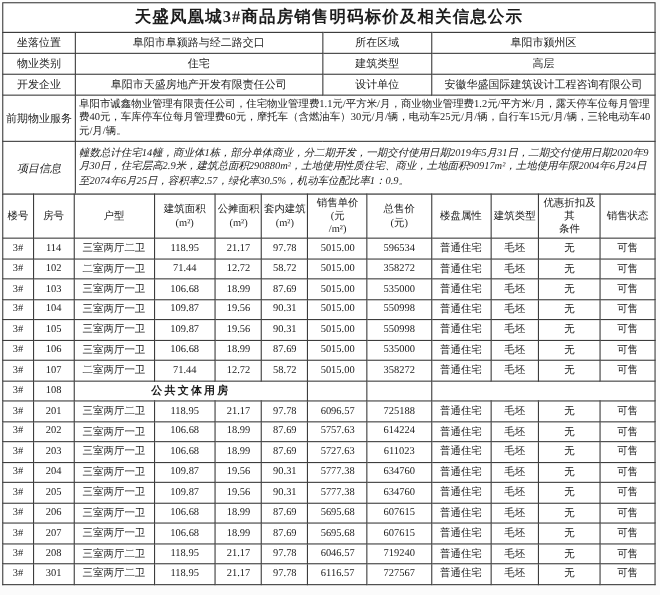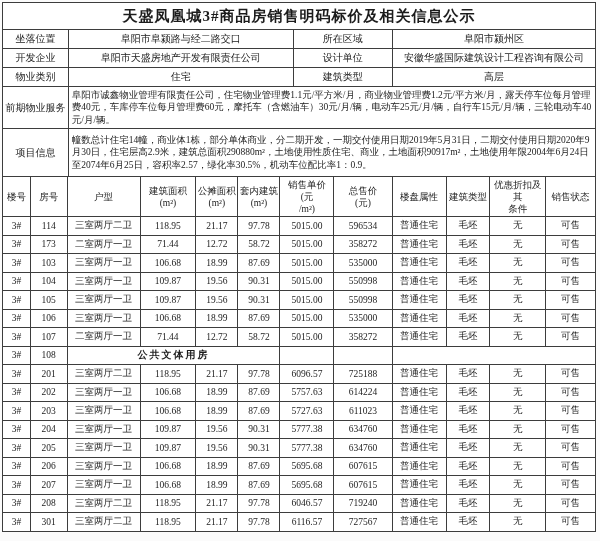--- a/index.html
+++ b/index.html
@@ -39,21 +39,21 @@
 
   .info td { height:18px; font-size:10px; }
   .info td.lbl { font-size:10px;margin-top:40px; }
   .info td.para {
     font-size:9.5px;
     line-height:12.5px;
     text-align:left;
     padding:1px 3px;
   }
   .info tr.svc td { height:39px; }
-  .info tr.prj td { height:45px; }
+  .info tr.prj td { height:45px;font-style:italic; }
 
   .main th {
     font-weight:normal;
     font-size:9.5px;
     line-height:12px;
     height:39px;
     white-space:pre-line;
     padding:0;
   }
   .main td {
@@ -82,30 +82,30 @@
         <col style="width:34.2%">
     </colgroup>
     <tbody>
         <tr>
       <td class="lbl">坐落位置</td>
       <td>阜阳市阜颍路与经二路交口</td>
       <td class="lbl">所在区域</td>
       <td>阜阳市颍州区</td>
     </tr>
     <tr>
+      <td class="lbl">物业类别</td>
+      <td>住宅</td>
+      <td class="lbl">建筑类型</td>
+      <td>高层</td>
+    </tr>
+    <tr>
       <td class="lbl">开发企业</td>
       <td>阜阳市天盛房地产开发有限责任公司</td>
       <td class="lbl">设计单位</td>
       <td>安徽华盛国际建筑设计工程咨询有限公司</td>
-    </tr>
-    <tr>
-      <td class="lbl">物业类别</td>
-      <td>住宅</td>
-      <td class="lbl">建筑类型</td>
-      <td>高层</td>
     </tr>
     <tr class="svc">
       <td class="lbl">前期物业服务</td>
       <td class="para" colspan="3">阜阳市诚鑫物业管理有限责任公司，住宅物业管理费1.1元/平方米/月，商业物业管理费1.2元/平方米/月，露天停车位每月管理费40元，车库停车位每月管理费60元，摩托车（含燃油车）30元/月/辆，电动车25元/月/辆，自行车15元/月/辆，三轮电动车40元/月/辆。</td>
     </tr>
     <tr class="prj">
       <td class="lbl">项目信息</td>
       <td class="para" colspan="3">幢数总计住宅14幢，商业体1栋，部分单体商业，分二期开发，一期交付使用日期2019年5月31日，二期交付使用日期2020年9月30日，住宅层高2.9米，建筑总面积290880m²，土地使用性质住宅、商业，土地面积90917m²，土地使用年限2004年6月24日至2074年6月25日，容积率2.57，绿化率30.5%，机动车位配比率1：0.9。</td>
     </tr>
   </tbody>
@@ -159,21 +159,21 @@
           <td>97.78</td>
           <td>5015.00</td>
           <td>596534</td>
           <td>普通住宅</td>
           <td>毛坯</td>
           <td>无</td>
           <td>可售</td>
         </tr>
         <tr>
           <td>3#</td>
-          <td>173</td>
+          <td>102</td>
           <td>二室两厅一卫</td>
           <td>71.44</td>
           <td>12.72</td>
           <td>58.72</td>
           <td>5015.00</td>
           <td>358272</td>
           <td>普通住宅</td>
           <td>毛坯</td>
           <td>无</td>
           <td>可售</td>

